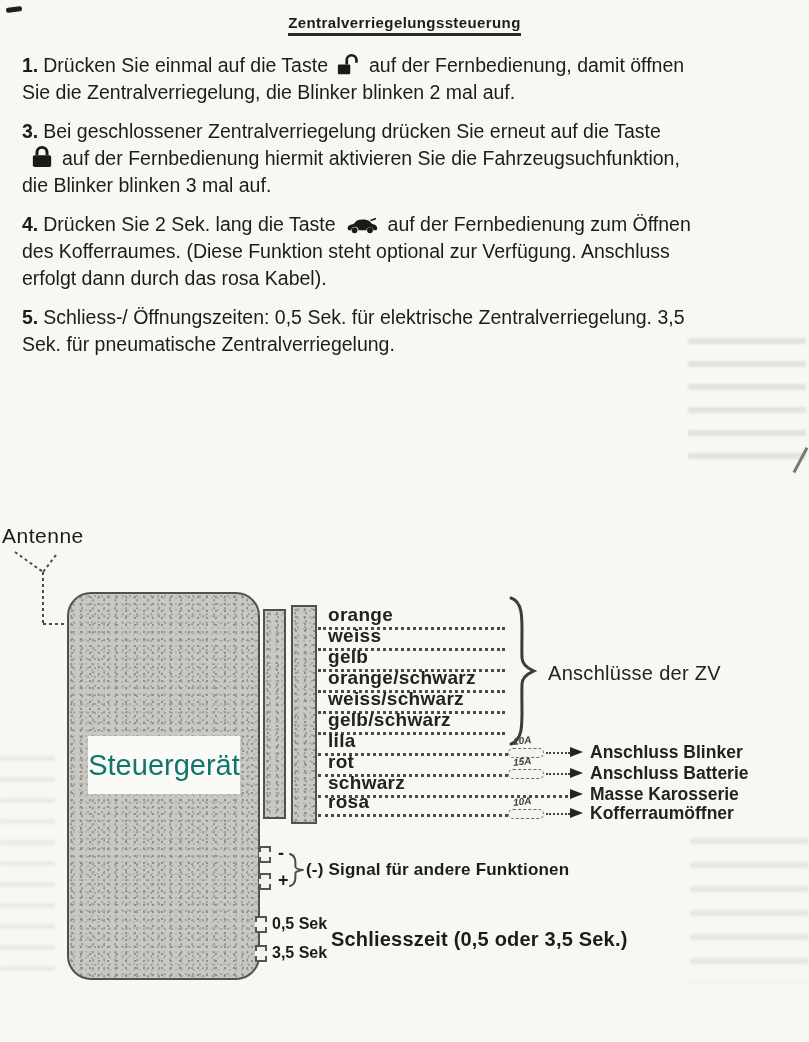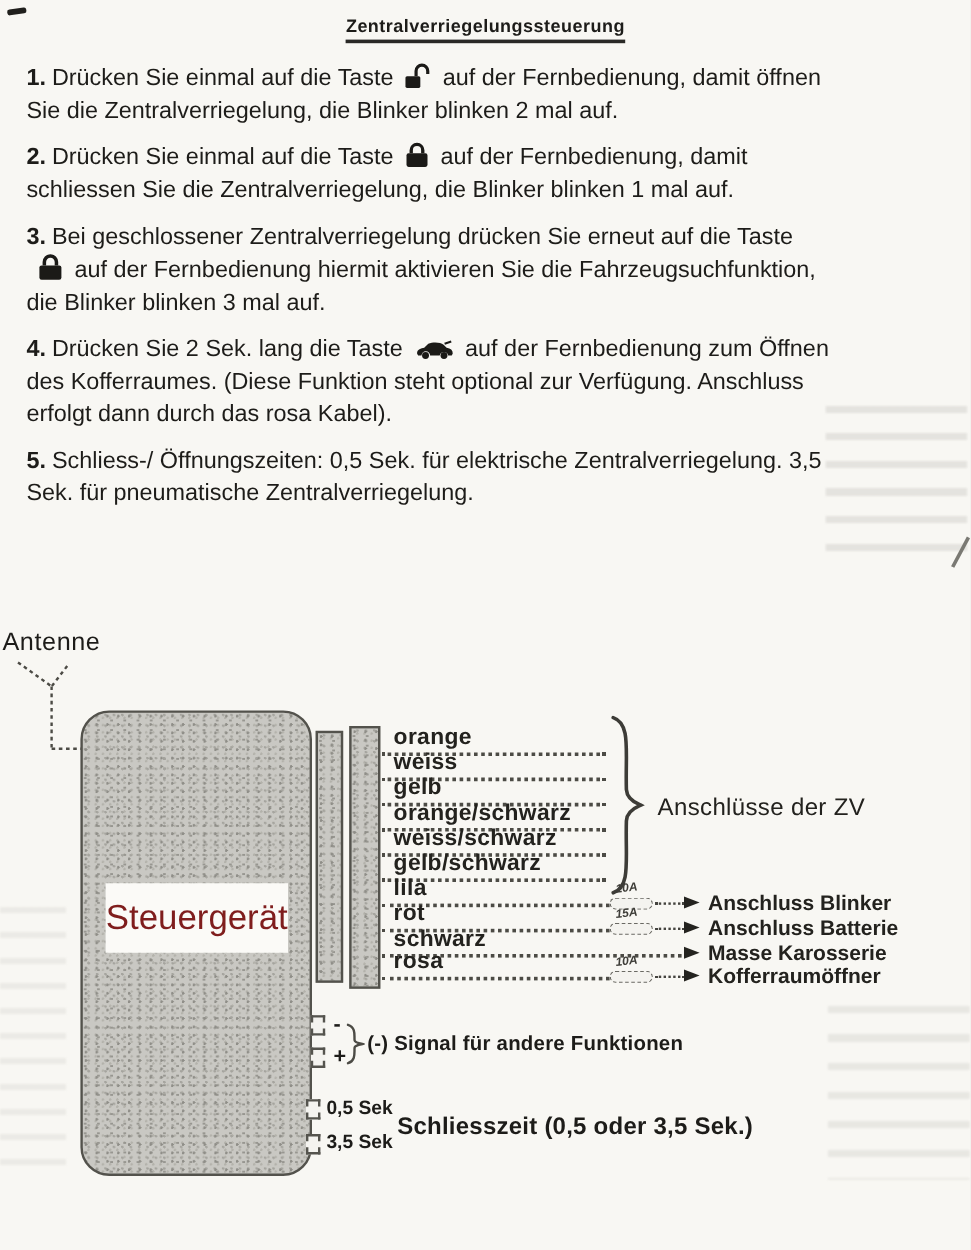--- a/index.html
+++ b/index.html
@@ -35,21 +35,21 @@
     background-image:
       radial-gradient(circle at 30% 40%, #8f8e88 0 14%, transparent 15%),
       radial-gradient(circle at 70% 20%, #a5a49e 0 12%, transparent 13%),
       radial-gradient(circle at 20% 80%, #979690 0 10%, transparent 11%),
       radial-gradient(circle at 80% 70%, #b3b2ab 0 16%, transparent 17%);
     background-size:9px 7px, 7px 9px, 11px 8px, 6px 6px;
   }
   .antenne-label{left:2px;top:524px;font-size:21px;letter-spacing:.5px;}
   .unit{left:67px;top:592px;width:193px;height:388px;border:2.5px solid #53524c;border-radius:24px;box-sizing:border-box;}
   .unit-label{left:88px;top:736px;width:152px;height:58px;background:#fbfaf7;
-    font-size:29px;line-height:58px;text-align:center;color:#7f1d1d;}
+    font-size:29px;line-height:58px;text-align:center;color:#0f766e;}
   .strip{border:2.5px solid #53524c;box-sizing:border-box;}
   .strip1{left:263px;top:609px;width:23px;height:210px;}
   .strip2{left:291px;top:605px;width:26px;height:219px;}
   .wire{left:318px;height:22px;border-bottom:3px dotted #4c4b45;}
   .wire .wlabel{position:absolute;left:10px;bottom:1px;font-weight:700;font-size:19px;letter-spacing:.3px;white-space:nowrap;color:#23221e;}
   .zvw{width:187px;}
   .outw{width:190px;}
   .outw-long{width:250px;}
   .fuse{left:508px;width:36px;height:10px;border:1.5px dashed #6a6963;border-radius:6px;background:#f4f3ef;box-sizing:border-box;}
   .amp{left:513px;font-size:10px;font-weight:700;font-style:italic;color:#3f3e39;transform:rotate(-6deg);}
@@ -82,26 +82,20 @@
     <span class="title">Zentralverriegelungssteuerung</span>
   </div>
 
   <div class="body-text">
     <p class="para">
       <b class="num">1.</b><span>Drücken Sie einmal auf die Taste</span><span class="inline-icon"><svg viewBox="0 0 26 26" width="23" height="23" fill="#1b1a17">
             <rect x="1" y="13" width="14" height="11" rx="1.5"></rect>
             <path d="M11 13 V8 a5.5 5.5 0 0 1 11 0 v3" fill="none" stroke="#1b1a17" stroke-width="3"></path>
           </svg></span><span>auf der Fernbedienung, damit öffnen Sie die Zentralverriegelung, die Blinker blinken 2 mal auf.</span>
     </p>
-    <p class="para m1">
-      <b class="num">2.</b><span>Drücken Sie einmal auf die Taste</span><span class="inline-icon"><svg viewBox="0 0 24 26" width="21" height="23" fill="#1b1a17">
-            <rect x="2" y="11" width="20" height="13" rx="2"></rect>
-            <path d="M6.5 11 V8 a5.5 5.5 0 0 1 11 0 v3" fill="none" stroke="#1b1a17" stroke-width="3.2"></path>
-          </svg></span><span>auf der Fernbedienung, damit schliessen Sie die Zentralverriegelung, die Blinker blinken 1 mal auf.</span>
-    </p>
     <p class="para m2">
       <b class="num">3.</b><span>Bei geschlossener Zentralverriegelung drücken Sie erneut auf die Taste</span><span class="inline-icon"><svg viewBox="0 0 24 26" width="22" height="24" fill="#1b1a17">
             <rect x="2" y="11" width="20" height="13" rx="2"></rect>
             <path d="M6.5 11 V8 a5.5 5.5 0 0 1 11 0 v3" fill="none" stroke="#1b1a17" stroke-width="3.2"></path>
           </svg></span><span>auf der Fernbedienung hiermit aktivieren Sie die Fahrzeugsuchfunktion, die Blinker blinken 3 mal auf.</span>
     </p>
     <p class="para m3">
       <b class="num">4.</b><span>Drücken Sie 2 Sek. lang die Taste</span><span class="inline-icon"><svg viewBox="0 0 40 20" width="34" height="18" fill="#1b1a17">
             <path d="M3,13 C3,9 7,8 10,7.5 L14,3.5 C19,1.5 26,2 29,4.5 L32,7.5 C36,8 38,10 38,13 L37,15 H33.5 A4.2,4.2 0 0 0 25.2,15 H15.8 A4.2,4.2 0 0 0 7.4,15 H4 Z"></path>
             <circle cx="11.3" cy="15" r="3.4"></circle>

